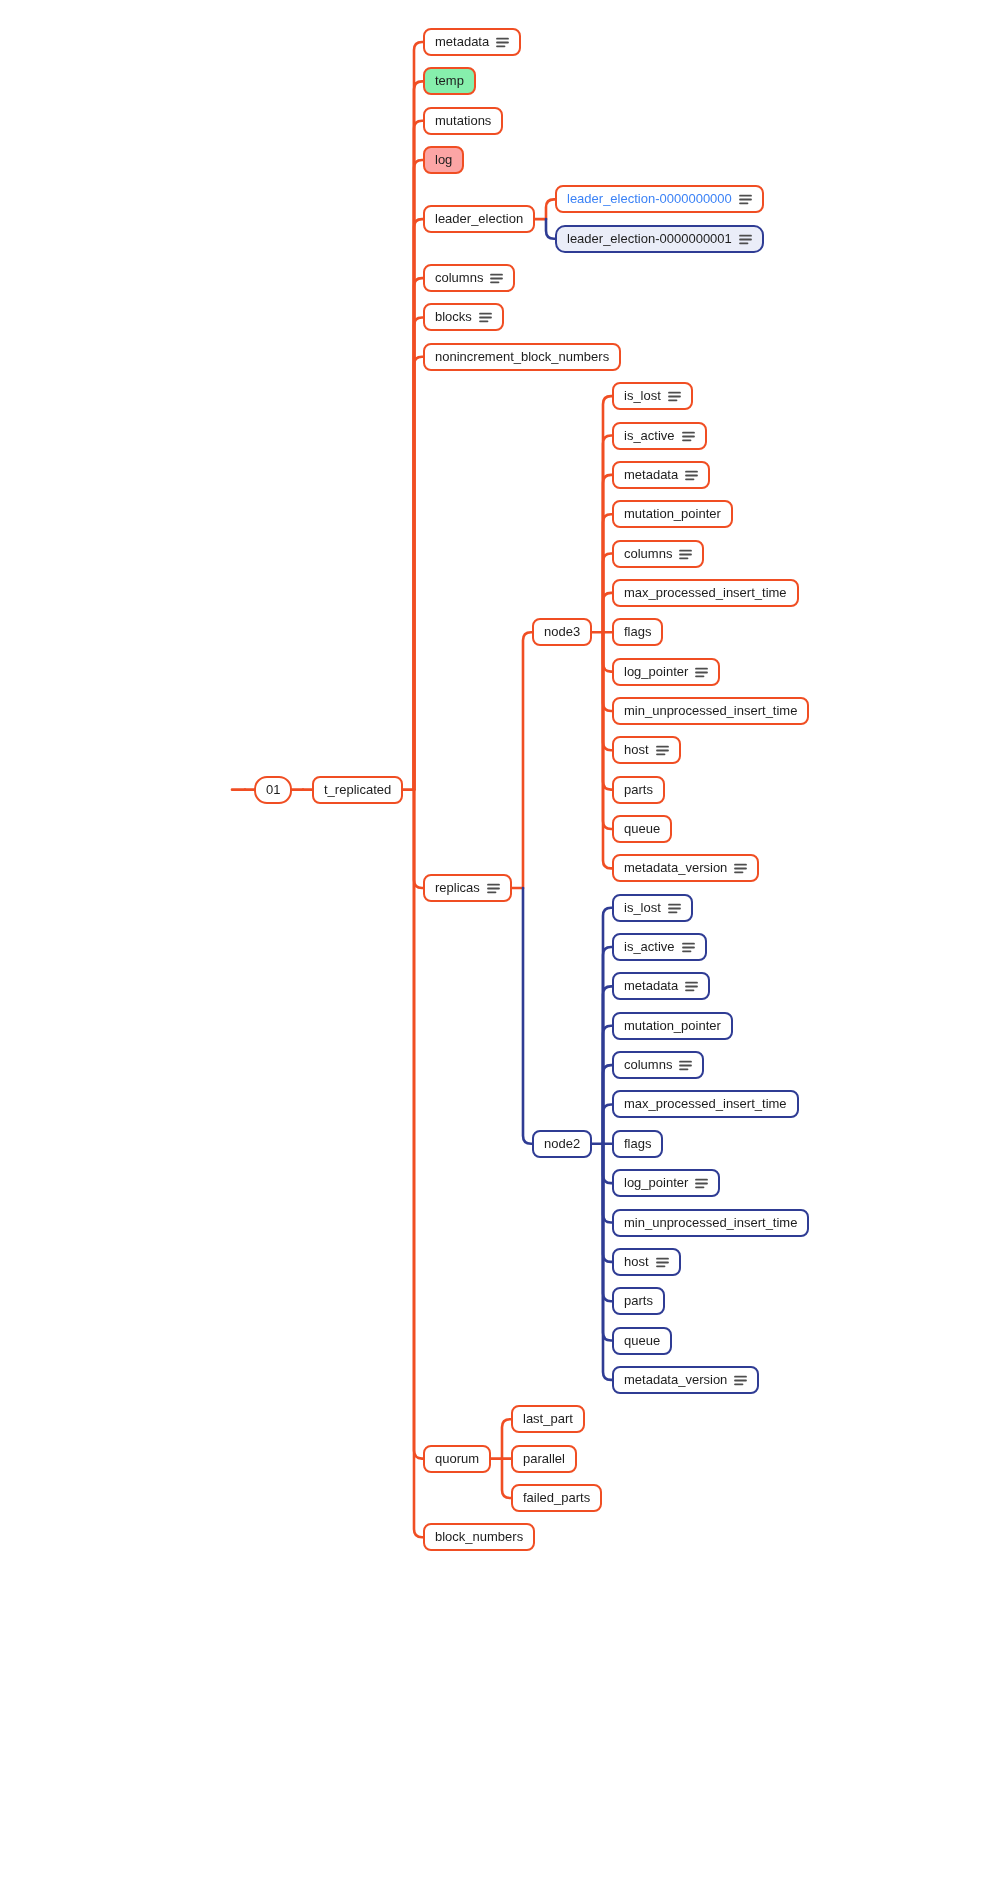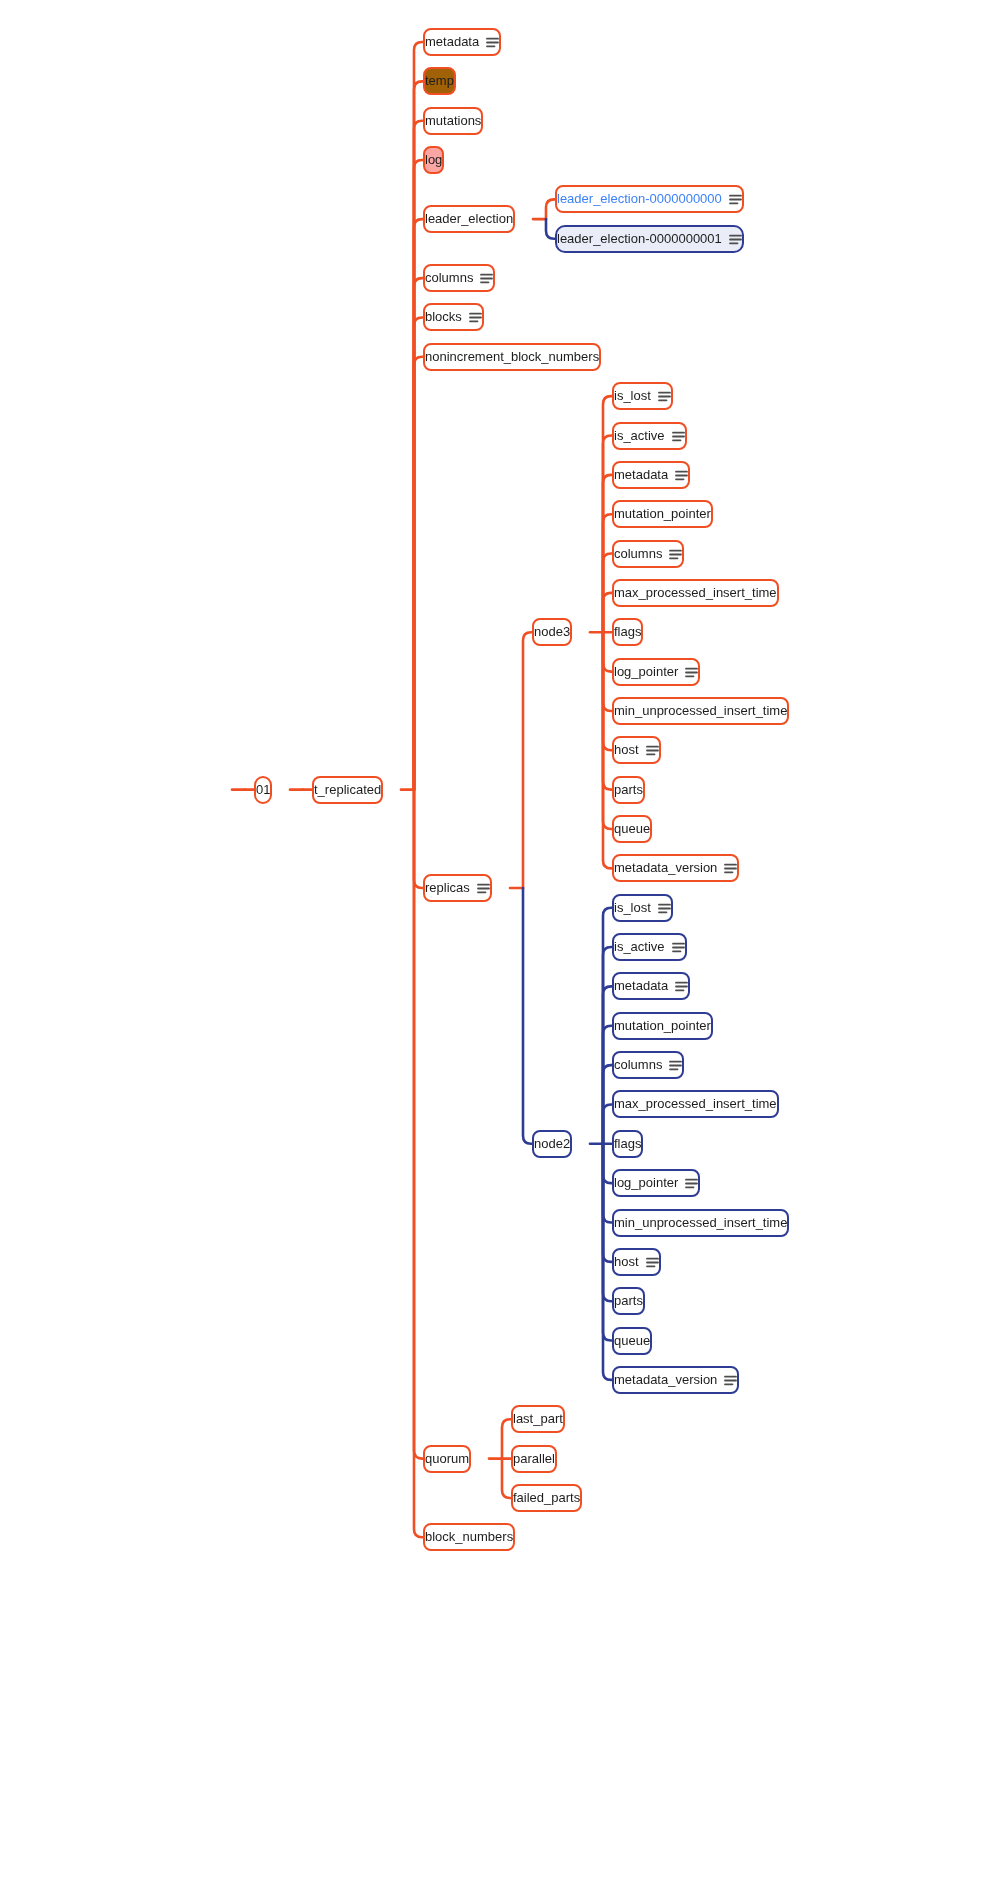--- a/index.html
+++ b/index.html
@@ -17,21 +17,21 @@
     top: 0;
     pointer-events: none;
   }
   .node {
     position: absolute;
     display: flex;
     align-items: center;
     gap: 7px;
     border: 2px solid;
     border-radius: 8px;
-    padding: 4px 0;
+    padding: 4px 10px;
     font-size: 13px;
     font-weight: 400;
     white-space: nowrap;
     box-sizing: border-box;
     cursor: pointer;
     line-height: 1.25;
   }
   .node.root {
     font-size: 19px;
     font-weight: 600;
@@ -107,21 +107,21 @@
     </div>
     <div class="node" style="border-color: rgb(240, 78, 35); background: rgb(255, 255, 255); color: rgb(29, 29, 29); left: 312px; top: 776px;">
       <span class="lbl">t_replicated</span>
     </div>
     <div class="node" style="border-color: rgb(240, 78, 35); background: rgb(255, 255, 255); color: rgb(29, 29, 29); left: 423px; top: 28px;">
       <span class="lbl">metadata</span>
       <svg class="icon" viewBox="0 0 13 11">
         <path d="M1 1.7 H12 M1 5.5 H12 M1 9.3 H8.5" stroke="#4d4d4d" stroke-width="1.8" stroke-linecap="round" fill="none"></path>
       </svg>
     </div>
-    <div class="node" style="border-color: rgb(240, 78, 35); background: #a16207; color: rgb(29, 29, 29); left: 423px; top: 67px;">
+    <div class="node" style="border-color: rgb(240, 78, 35); background: #86efac; color: rgb(29, 29, 29); left: 423px; top: 67px;">
       <span class="lbl">temp</span>
     </div>
     <div class="node" style="border-color: rgb(240, 78, 35); background: rgb(255, 255, 255); color: rgb(29, 29, 29); left: 423px; top: 107px;">
       <span class="lbl">mutations</span>
     </div>
     <div class="node" style="border-color: rgb(240, 78, 35); background: #fca5a5; color: rgb(29, 29, 29); left: 423px; top: 146px;">
       <span class="lbl">log</span>
     </div>
     <div class="node" style="border-color: rgb(240, 78, 35); background: rgb(255, 255, 255); color: rgb(29, 29, 29); left: 423px; top: 205px;">
       <span class="lbl">leader_election</span>

